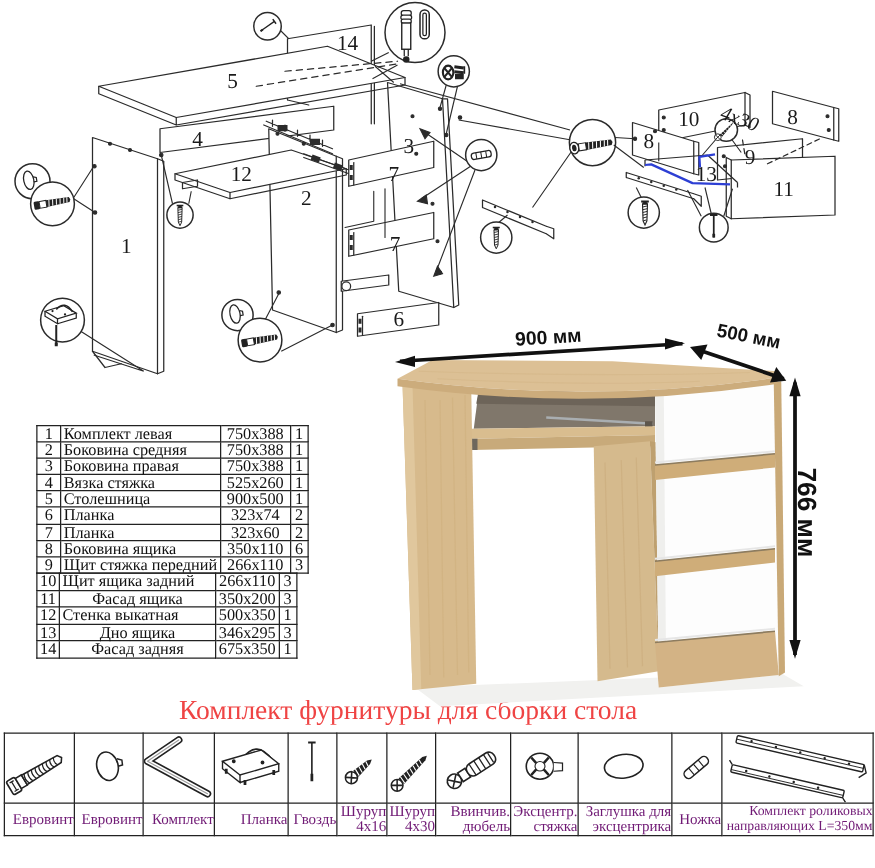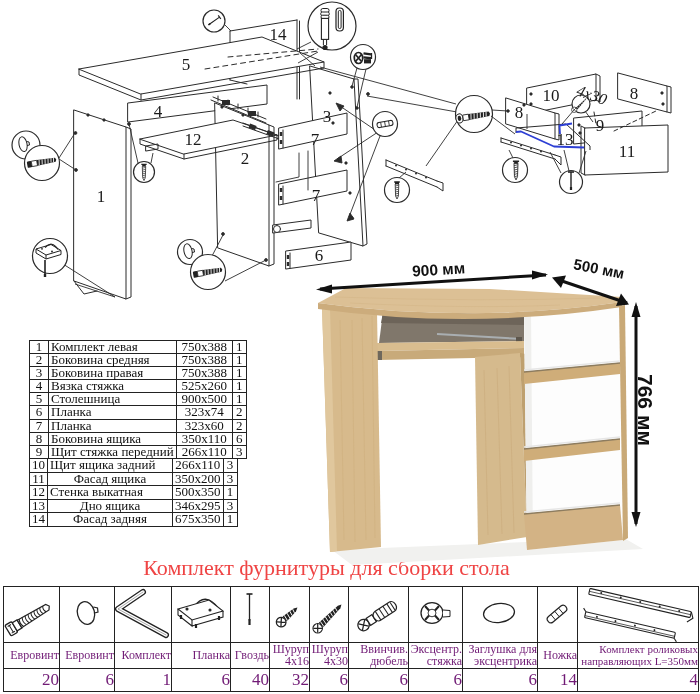--- a/index.html
+++ b/index.html
@@ -256,34 +256,20 @@
 <td class="lb">Комплект</td>
 <td class="lb">Планка</td>
 <td class="lb">Гвоздь</td>
 <td class="lb">Шуруп<br>4х16</td>
 <td class="lb">Шуруп<br>4х30</td>
 <td class="lb">Ввинчив.<br>дюбель</td>
 <td class="lb">Эксцентр.<br>стяжка</td>
 <td class="lb">Заглушка для<br>эксцентрика</td>
 <td class="lb">Ножка</td>
 <td class="lb" style="font-size:11px">Комплект роликовых<br>направляющих L=350мм</td>
-</tr>
-<tr>
-<td class="nm">20</td>
-          <td class="nm">6</td>
-          <td class="nm">1</td>
-          <td class="nm">6</td>
-          <td class="nm">40</td>
-          <td class="nm">32</td>
-          <td class="nm">6</td>
-          <td class="nm">6</td>
-          <td class="nm">6</td>
-          <td class="nm">6</td>
-          <td class="nm">14</td>
-          <td class="nm">4</td>
 </tr>
 </tbody>
     </table>
 
 <svg id="main" width="700" height="694" viewBox="0 0 700 694" style="position:absolute;left:0;top:0;">
 
 <g>
 <polygon points="332,550 624,538 643,549 352,565" fill="#f1f1ef"></polygon>
 <polygon points="383,312 524,315 524,341 379,343" fill="#80776b"></polygon>
 <polygon points="383,312 524,315 524,325 381,323" fill="#6d6459"></polygon>

